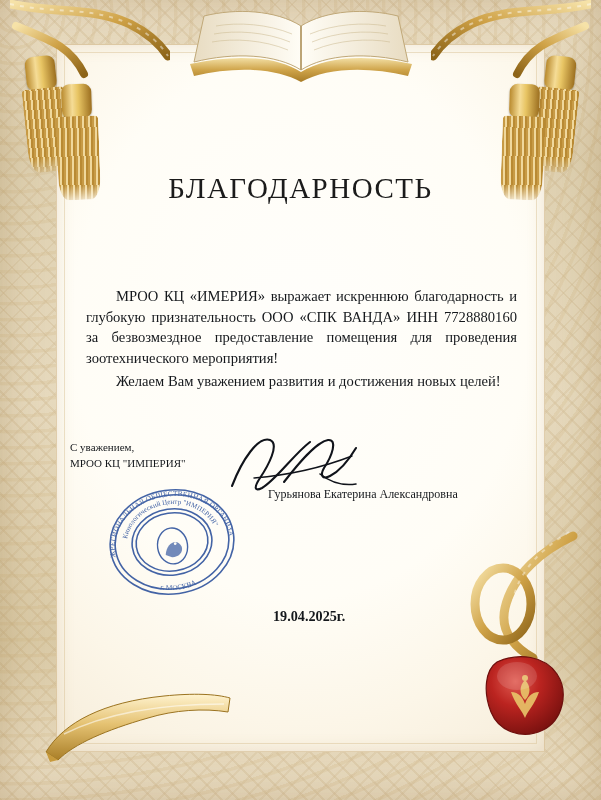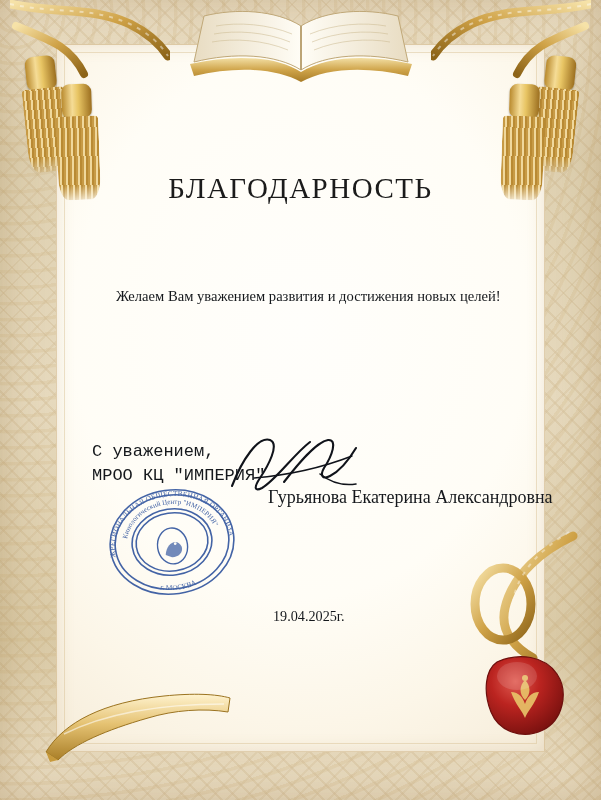--- a/index.html
+++ b/index.html
@@ -132,41 +132,41 @@
     font-size: 14.6px;
     line-height: 1.42;
     color: #15181c;
     text-align: justify;
   }
   .body-text p { margin: 0; text-indent: 30px; }
   .body-text p + p { margin-top: 2px; }
 
   .sig-block {
     position: absolute;
-    left: 92px;
+    left: 70px;
     top: 440px;
-    font-size: 17px;
+    font-size: 11px;
     line-height: 1.42;
     color: #15181c;
-    font-family: Liberation Mono, monospace;
   }
   .sig-name {
     position: absolute;
     left: 268px;
     top: 487px;
-    font-size: 18px;
+    font-size: 12px;
     color: #15181c;
     white-space: nowrap;
   }
   .date {
     position: absolute;
     left: 273px;
     top: 608px;
     font-size: 14.2px;
     color: #15181c;
+    font-weight: bold;
   }
 
   
   .signature {
     position: absolute;
     left: 224px;
     top: 430px;
     width: 140px;
     height: 70px;
   }
@@ -275,20 +275,21 @@
       <div class="skirt"></div>
   </div>
   <div class="tassel t4">
     <div class="knob"></div>
       <div class="skirt"></div>
   </div>
 
   <div class="title">БЛАГОДАРНОСТЬ</div>
 
   <div class="body-text">
+    <p>МРОО КЦ «ИМЕРИЯ» выражает искреннюю благодарность и глубокую признательность ООО «СПК ВАНДА» ИНН 7728880160 за безвозмездное предоставление помещения для проведения зоотехнического мероприятия!</p>
     <p>Желаем Вам уважением развития и достижения новых целей!</p>
   </div>
 
   <div class="sig-block">
     <div>С уважением,</div>
     <div>МРОО КЦ "ИМПЕРИЯ"</div>
   </div>
   <div class="sig-name">Гурьянова Екатерина Александровна</div>
 
   <svg class="signature" viewBox="0 0 140 70">

